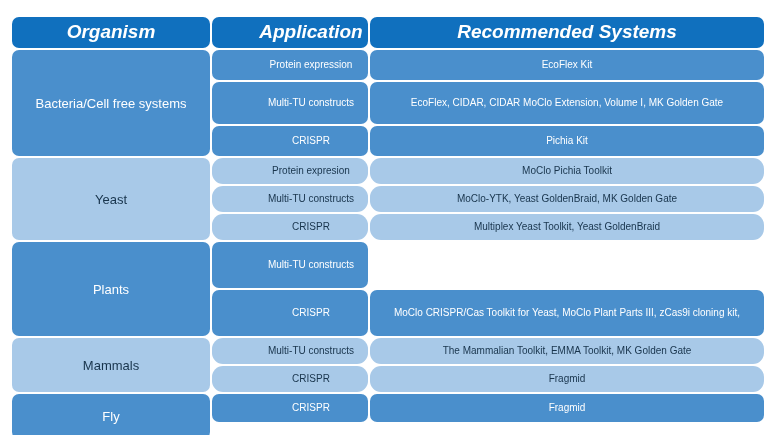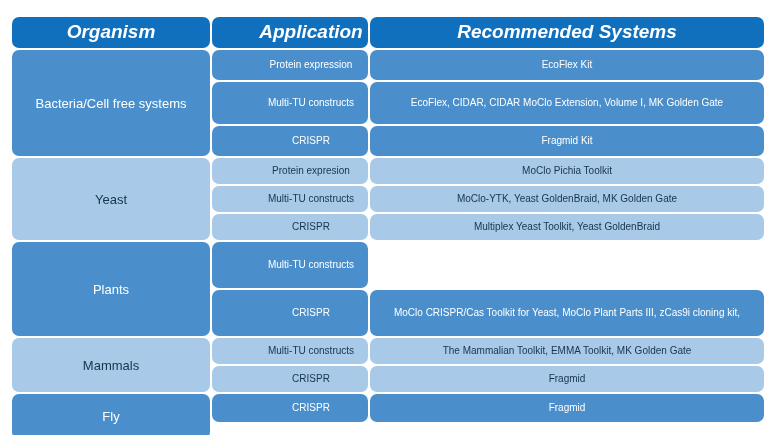--- a/index.html
+++ b/index.html
@@ -46,21 +46,21 @@
     background: #1070be;
     color: #ffffff;
     font-weight: bold;
     font-size: 19px;
     height: 31px;
     font-style: italic;
   }
 
   
   .tone-mid  { background: #4a8fcc; color: #ffffff; }
-  .tone-lite { background: #a8c9e8; color: #18344c; }
+  .tone-lite { background: #a8c9e8; color: #18344c; border-radius: 11px; }
 
   
   .group {
     display: flex;
     width: 100%;
     align-items: stretch;
   }
   .group .c-org {
     border-radius: 7px;
     margin: 0 2px 2px 0;
@@ -103,21 +103,21 @@
       <div class="trow">
         <div class="cell c-app tone-mid h-30">Protein expression</div>
         <div class="cell c-rec tone-mid h-30">EcoFlex Kit</div>
       </div>
       <div class="trow">
         <div class="cell c-app tone-mid h-42">Multi-TU constructs</div>
         <div class="cell c-rec tone-mid h-42">EcoFlex, CIDAR, CIDAR MoClo Extension, Volume I, MK Golden Gate</div>
       </div>
       <div class="trow">
         <div class="cell c-app tone-mid h-30">CRISPR</div>
-        <div class="cell c-rec tone-mid h-30">Fragmid Kit</div>
+        <div class="cell c-rec tone-mid h-30">Pichia Kit</div>
       </div>
     </div>
   </div>
 
   <div class="group">
     <div class="c-org tone-lite">Yeast</div>
     <div class="group-rows">
       <div class="trow">
         <div class="cell c-app tone-lite h-26">Protein expresion</div>
         <div class="cell c-rec tone-lite h-26">MoClo Pichia Toolkit</div>

